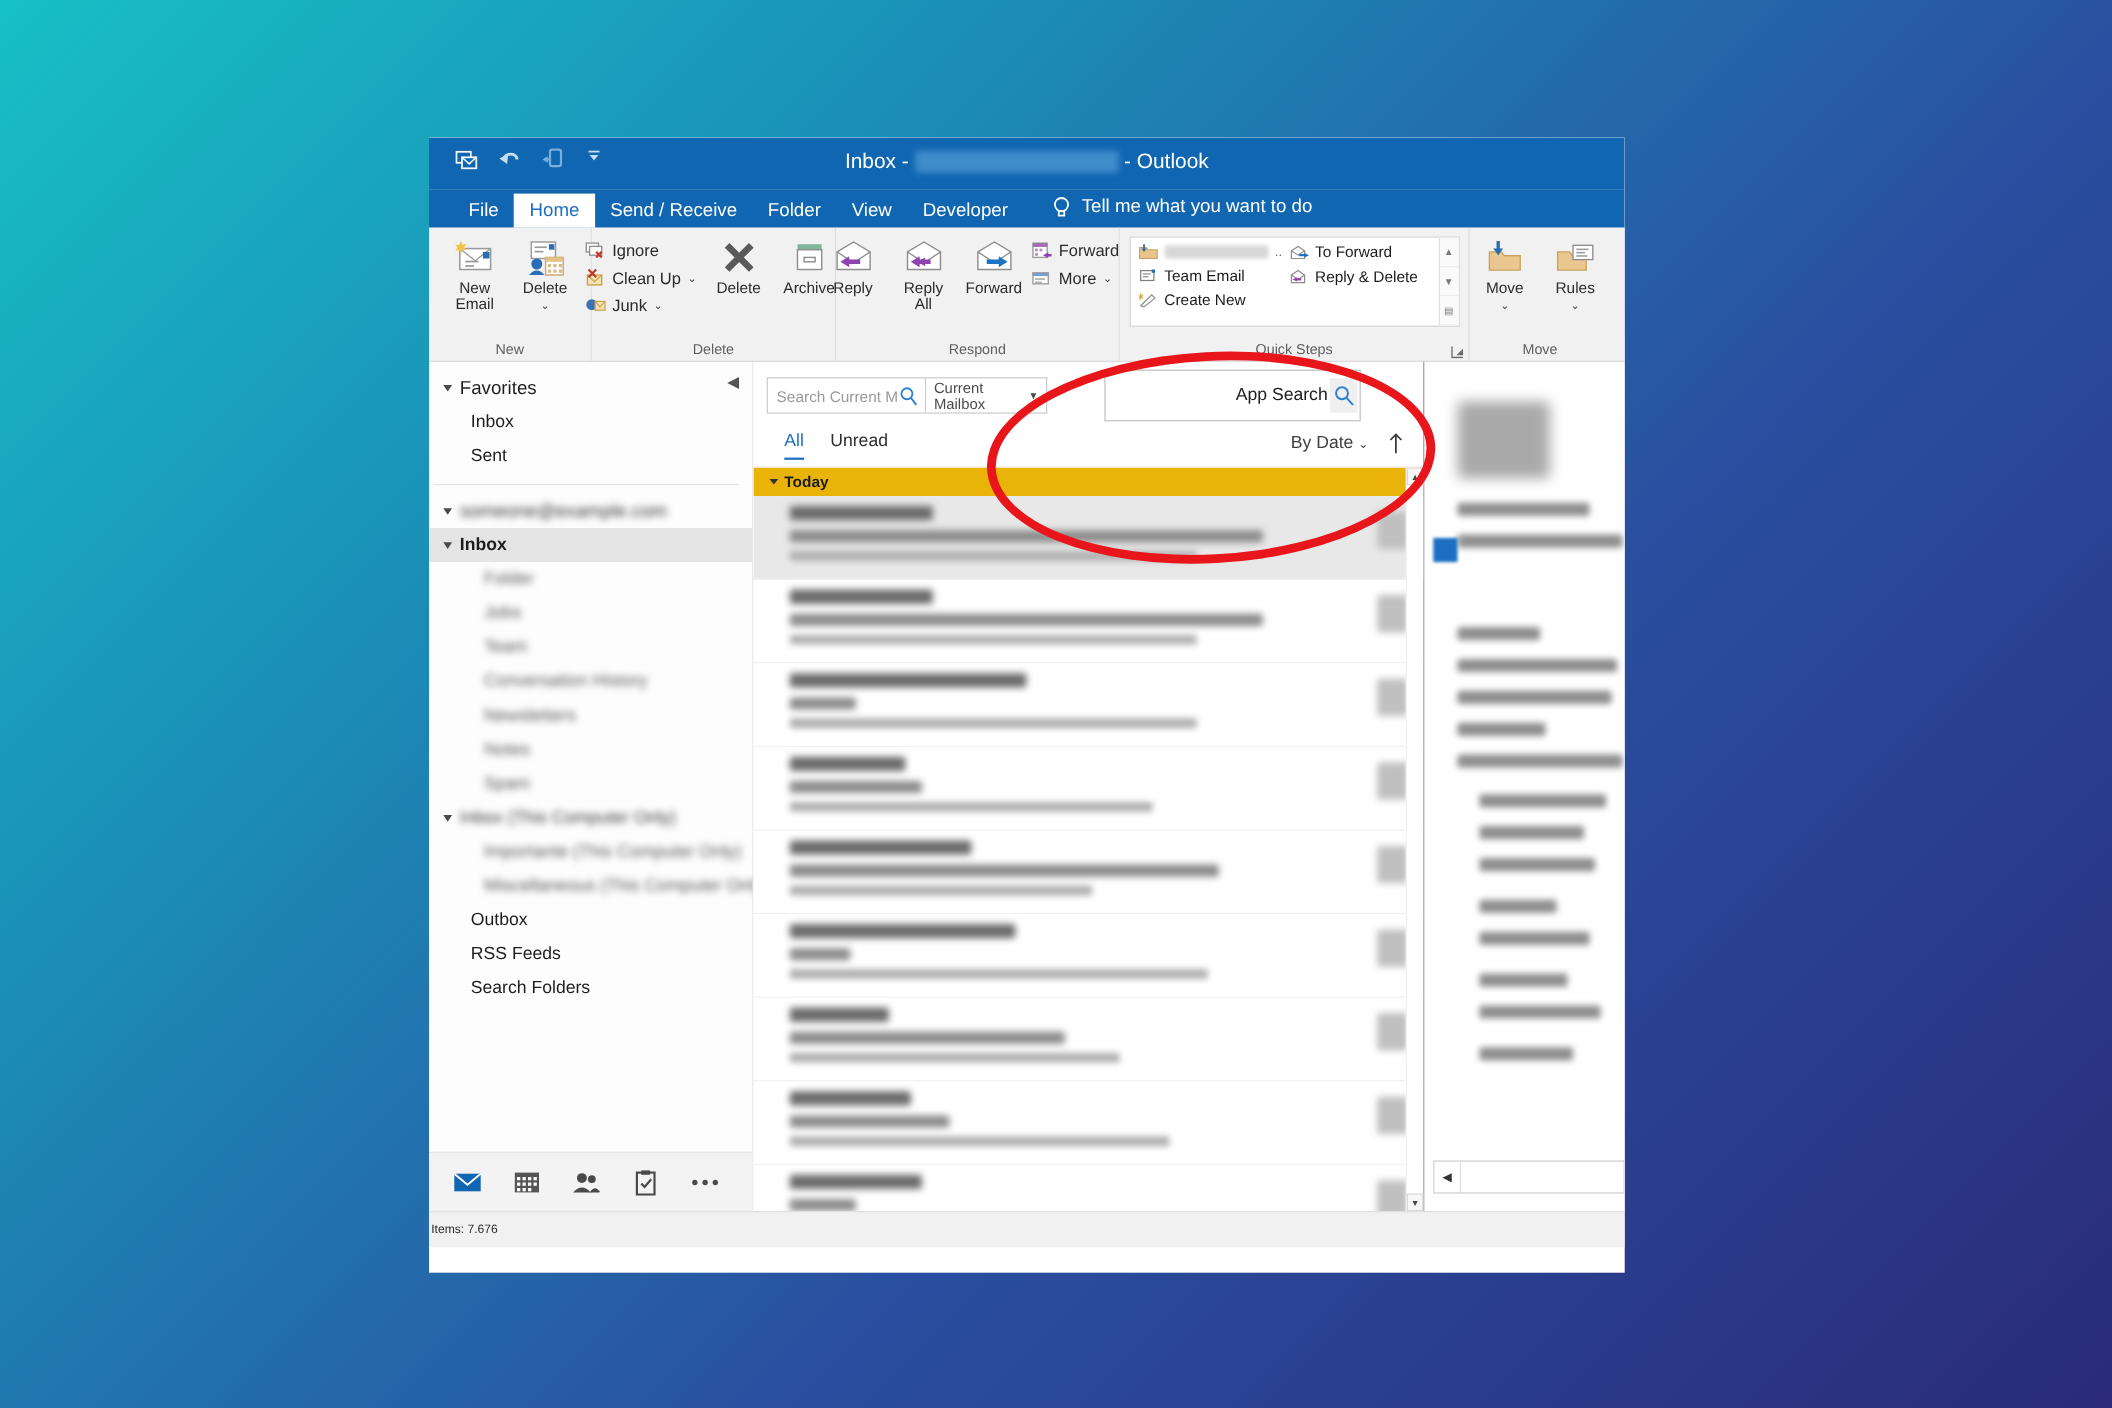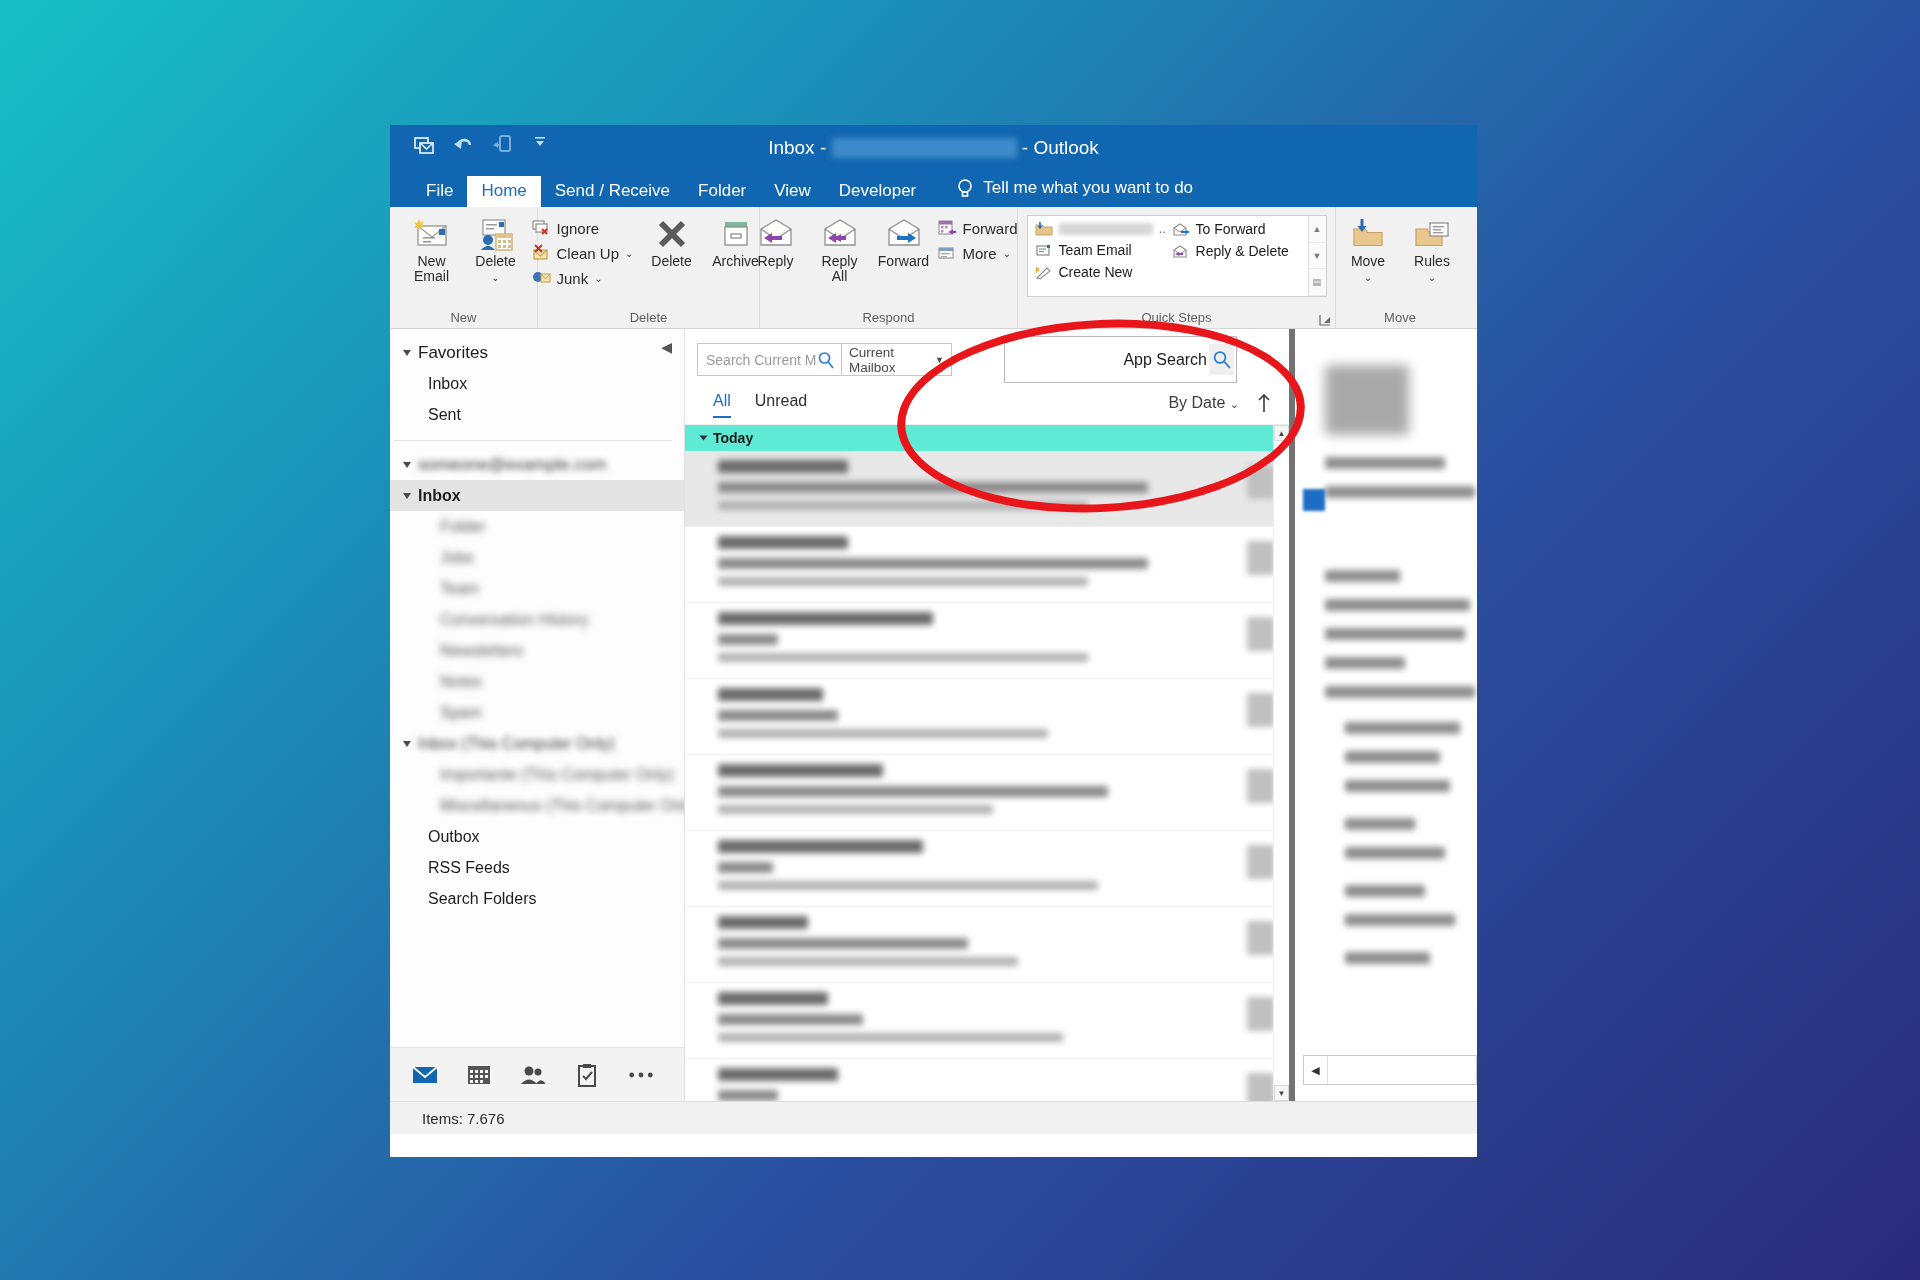--- a/index.html
+++ b/index.html
@@ -88,21 +88,21 @@
   .nav-row.indent2 { padding-left:50px; }
   .nav-row.sel { background:#e4e4e4; font-weight:bold; }
   .tri { width:0;height:0;border-left:6px solid #4a4a4a;border-top:4px solid transparent;border-bottom:4px solid transparent; margin-right:8px; transform: rotate(90deg);}
   .nav-sep { height:1px; background:#e3e3e3; margin:10px 12px 8px 4px; }
   .blur-txt { filter: blur(3.2px); color:#3a3a3a; }
   .blur-txt.light { filter: blur(3.6px); color:#5a5a5a; }
   .collapse-arrow { position:absolute; right:12px; top:10px; font-size:14px; color:#555; }
   .navbar-bottom { height:54px; border-top:1px solid #e3e3e3; background:#f3f3f3; display:flex; align-items:center; gap:28px; padding-left:22px; }
   .navbar-bottom .nb { width:26px;height:26px; display:flex;align-items:center;justify-content:center; }
   
-  .listpane { width: 610px; background:#fff; border-right:6px solid #737373; display:flex; flex-direction:column; position:relative; }
+  .listpane { width: 610px; background:#fff; border-right:1px solid #737373; display:flex; flex-direction:column; position:relative; }
   .searchrow { height:53px; display:flex; align-items:center; padding:8px 12px 0 12px; gap:0; }
   .searchbox {
     width:145px; height:33px; border:1px solid #c6c6c6; background:#fff;
     display:flex; align-items:center; padding:0 6px 0 8px; font-size:14px; color:#9a9a9a;
   }
   .searchbox .ph { flex:1; overflow:hidden; white-space:nowrap; }
   .scope {
     width:110px; height:33px; border:1px solid #c6c6c6; border-left:none; background:#fff;
     display:flex; align-items:center; justify-content:space-between; padding:0 7px;
     font-size:13.5px; color:#4a4a4a;
@@ -112,42 +112,42 @@
     display:flex; align-items:center; justify-content:flex-end; padding-right:2px; gap:0;
   }
   .appsearch .as-label { font-size:16px; color:#1c1c1c; margin-right:2px; }
   .appsearch .as-ico { width:25px;height:31px; background:#efefef; display:flex; align-items:center; justify-content:center;}
   .filterrow { height:42px; display:flex; align-items:center; padding:0 18px 0 28px; }
   .filt { font-size:16px; color:#2e2e2e; margin-right:24px; position:relative; padding-bottom:4px;}
   .filt.active { color:#1b6ec2; }
   .filt.active:after { content:""; position:absolute; left:0; right:0; bottom:-4px; height:2px; background:#1b6ec2; }
   .sortright { margin-left:auto; display:flex; align-items:center; gap:18px; font-size:16px; color:#404040;}
   .list-body { flex:1; position:relative; overflow:hidden; border-top:1px solid #ececec; }
-  .group-hdr { height:26px; display:flex; align-items:center; gap:7px; padding-left:16px; font-size:14px; font-weight:bold; color:#1c1c1c; background:#5eead4;}
+  .group-hdr { height:26px; display:flex; align-items:center; gap:7px; padding-left:16px; font-size:14px; font-weight:bold; color:#1c1c1c; background:#eab308;}
   .group-hdr .tri2 { width:0;height:0;border-left:5px solid #333;border-top:4px solid transparent;border-bottom:4px solid transparent; transform:rotate(90deg);}
   .mail-item { height:76px; border-bottom:1px solid #f0f0f0; padding:9px 14px 0 33px; position:relative; }
   .mail-item.sel { background:#e8e8e8; }
   .mail-item .mi-from { height:13px; width:130px; background:#6b6b6b; filter:blur(3.4px); border-radius:2px; margin-bottom:9px;}
   .mail-item .mi-sub { height:11px; width:430px; background:#8a8a8a; filter:blur(3.2px); border-radius:2px; margin-bottom:8px;}
   .mail-item .mi-prev { height:9px; width:370px; background:#b0b0b0; filter:blur(3px); border-radius:2px;}
   .mail-item .mi-right { position:absolute; right:14px; top:14px; width:28px; height:34px; background:#c0c0c0; filter:blur(3.4px); border-radius:2px;}
   .list-scrollbar { position:absolute; right:0; top:0; width:16px; bottom:0; background:#fff; border-left:1px solid #efefef;}
   .sb-btn { height:16px; display:flex; align-items:center; justify-content:center; font-size:8px; color:#444; border:1px solid #d8d8d8; background:#f6f6f6;}
   .sb-btn.bot { position:absolute; bottom:0; left:0; right:0;}
   
   .readpane { flex:1; background:#fff; position:relative; overflow:hidden; padding:22px 0 0 22px;}
   .rp-avatar { width:84px; height:70px; background:#a9a9a9; filter:blur(6px); border-radius:4px; margin:14px 0 0 8px;}
   .rp-line { height:12px; background:#8e8e8e; filter:blur(3px); border-radius:2px; margin-bottom:17px;}
   .rp-sq { position:absolute; left:8px; top:160px; width:22px; height:22px; background:#1b6ec2; filter:blur(1.5px);}
   .rp-bottom { position:absolute; left:8px; right:0; bottom:16px; height:30px; border:1px solid #c9c9c9; display:flex; align-items:center; background:#fff;}
   .rp-bottom .lb { width:24px; height:28px; display:flex; align-items:center; justify-content:center; font-size:11px; color:#333; border-right:1px solid #dedede;}
   
   .statusbar {
     height: 33px; background:#f1f1f1; border-top:1px solid #dcdcdc;
-    display:flex; align-items:center; padding-left:32px; font-size:15px; color:#2b2b2b;
+    display:flex; align-items:center; padding-left:2px; font-size:11px; color:#2b2b2b;
   }
   
   #annotation-ellipse {
     position:absolute; left:897px; top:320px; width:408px; height:192px;
     border: 8px solid #e8161a; border-radius:50%;
     pointer-events:none;
     transform: rotate(-3deg);
   }
   svg.icn { display:block; }
 </style>

